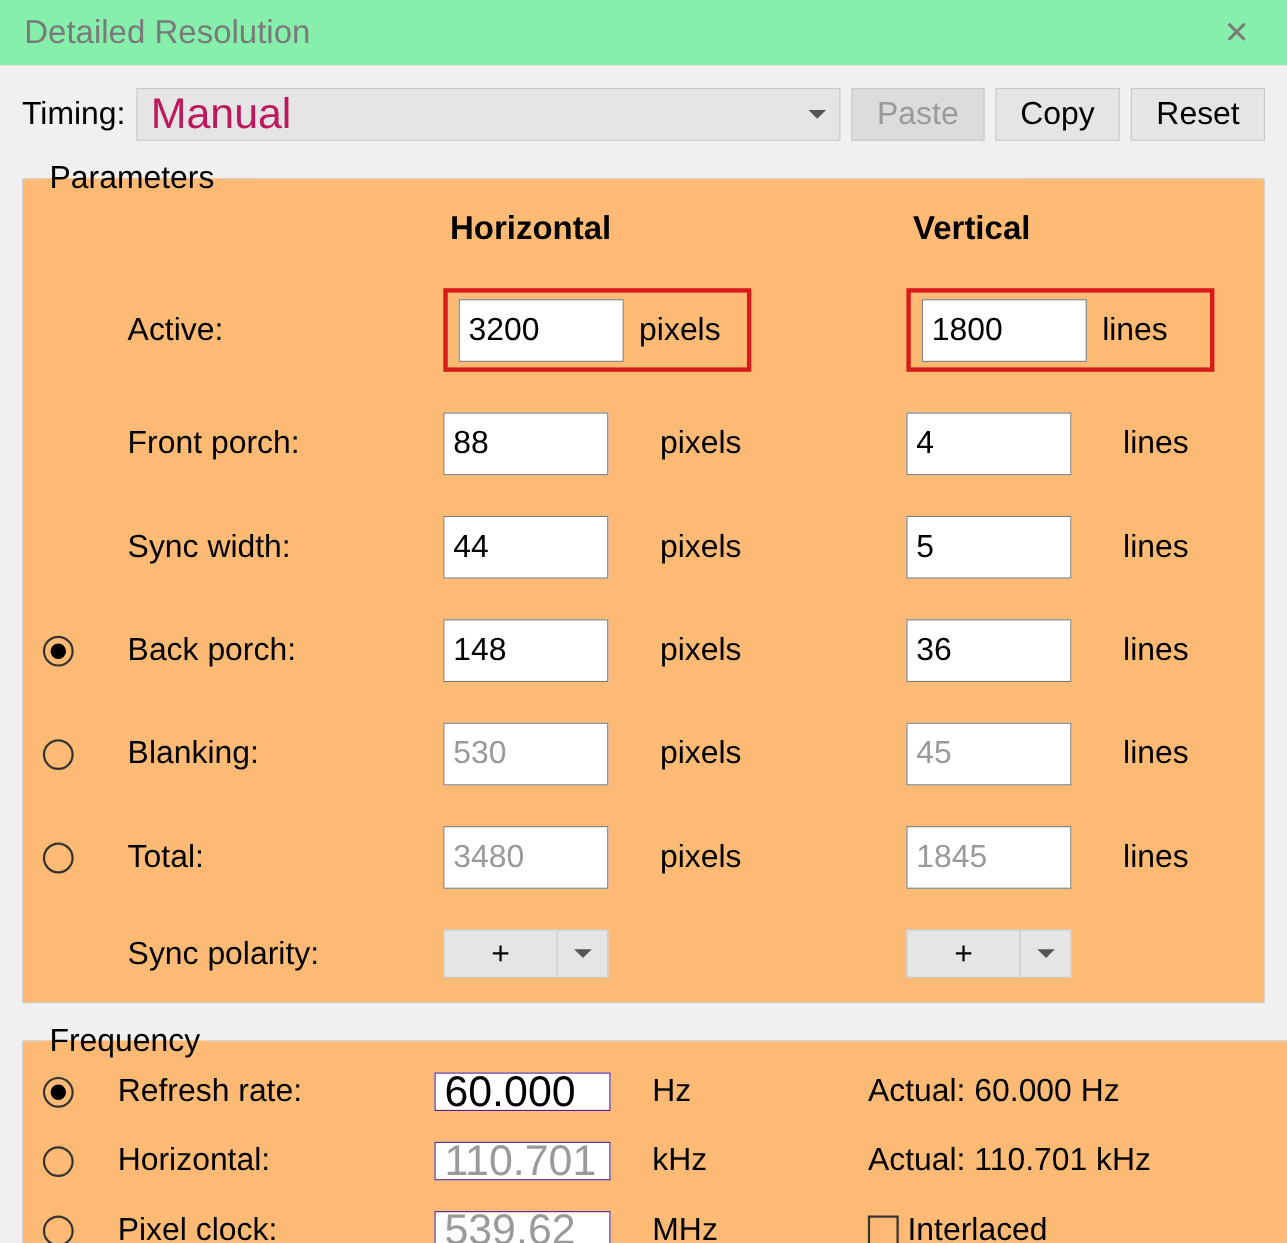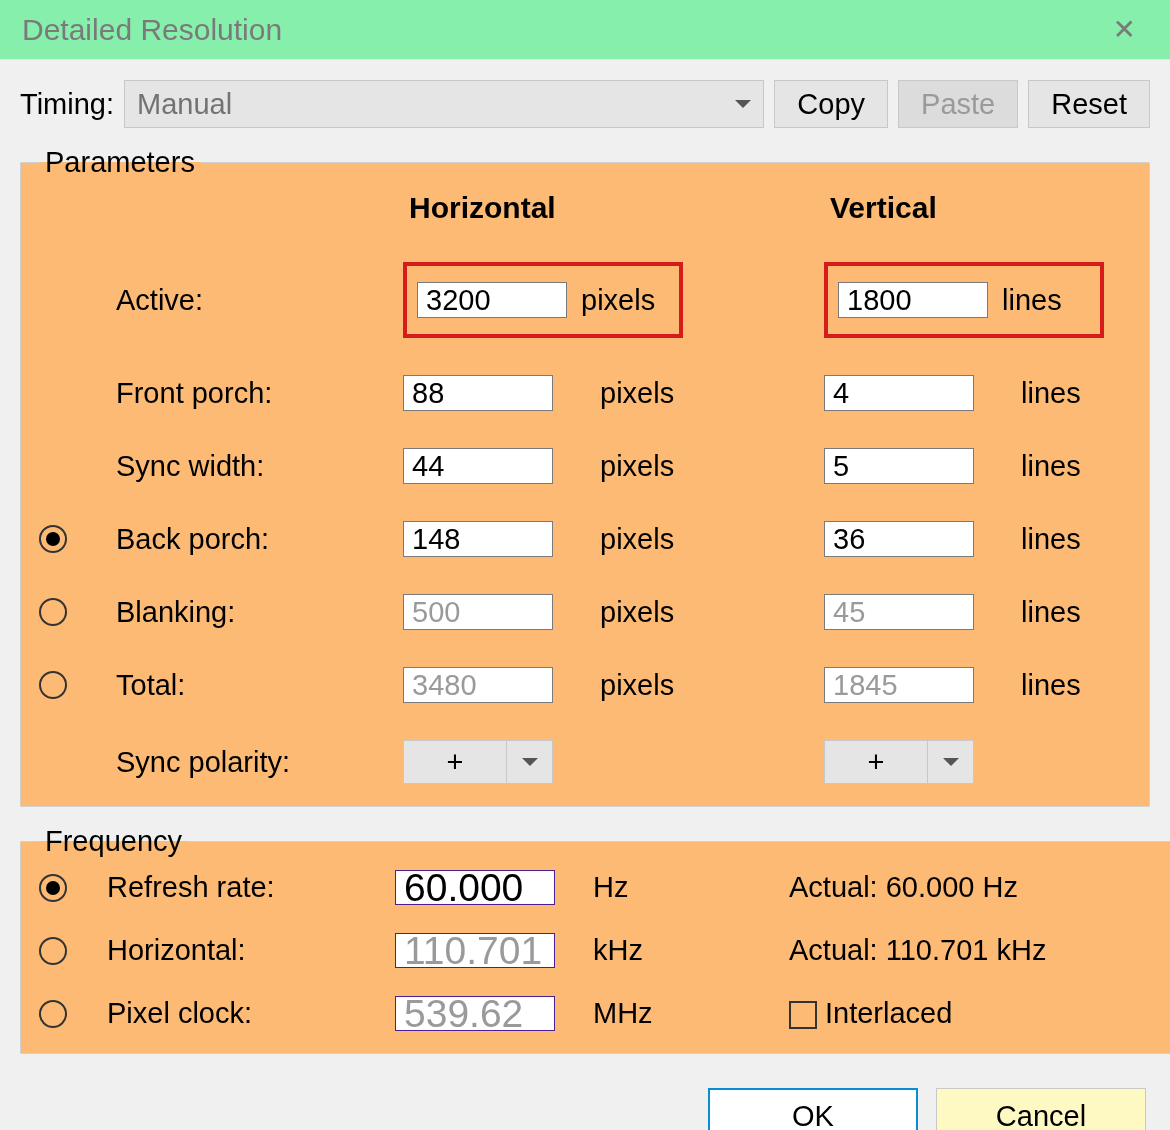--- a/index.html
+++ b/index.html
@@ -43,26 +43,26 @@
     margin-bottom: 18px;
   }
   .toprow .label {
     font-size: 29px;
   }
   .timing-select {
     flex: 1;
     height: 48px;
     background: #e5e5e5;
     border: 1px solid #c8c8c8;
-    font-size: 29px;
+    font-size: 39px;
     padding: 16px 12px;
     display: flex;
     align-items: center;
     justify-content: space-between;
-    color: #737373;
+    color: #be185d;
   }
   .chev-down {
     width: 0; height: 0;
     border-left: 8px solid transparent;
     border-right: 8px solid transparent;
     border-top: 8px solid #555;
   }
   .btn {
     height: 48px;
     padding: 0 22px;
@@ -107,21 +107,21 @@
     justify-content: center;
   }
   .radio.checked::after {
     content: "";
     width: 14px; height: 14px;
     background: #000;
     border-radius: 50%;
   }
   .input {
     width: 150px;
-    height: 36px;
+    height: 57px;
     border: 1px solid #7a7a7a;
     background: #fff;
     font-size: 29px;
     padding: 0 8px;
     display: flex;
     align-items: center;
     color: #000;
   }
   .input.readonly { color: #9a9a9a; }
   .red-box {
@@ -206,22 +206,22 @@
 </div>
 
 <div class="content">
 
   <div class="toprow">
     <div class="label">Timing:</div>
     <div class="timing-select">
       <span>Manual</span>
       <span class="chev-down"></span>
     </div>
+    <div class="btn disabled">Paste</div>
     <div class="btn">Copy</div>
-    <div class="btn disabled">Paste</div>
     <div class="btn">Reset</div>
   </div>
 
   <fieldset>
     <legend>Parameters</legend>
     <div class="grid">
 
       <div></div>
         <div></div>
       <div class="head" style="grid-column: 3 / span 2; padding-left:6px;">Horizontal</div>
@@ -259,21 +259,21 @@
       <div class="radio checked"></div>
       <div>Back porch:</div>
       <div class="input">148</div>
       <div>pixels</div>
       <div></div>
       <div class="input">36</div>
       <div>lines</div>
 
       <div class="radio"></div>
       <div>Blanking:</div>
-      <div class="input readonly">500</div>
+      <div class="input readonly">530</div>
       <div>pixels</div>
       <div></div>
       <div class="input readonly">45</div>
       <div>lines</div>
 
       <div class="radio"></div>
       <div>Total:</div>
       <div class="input readonly">3480</div>
       <div>pixels</div>
       <div></div>

